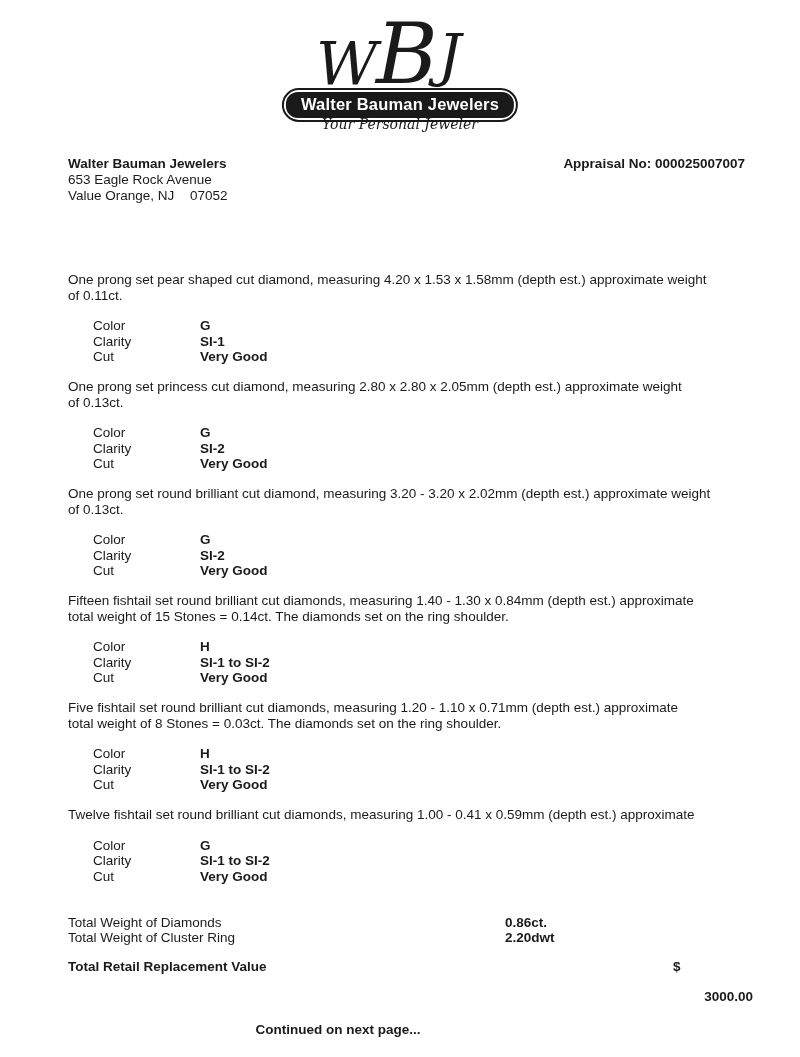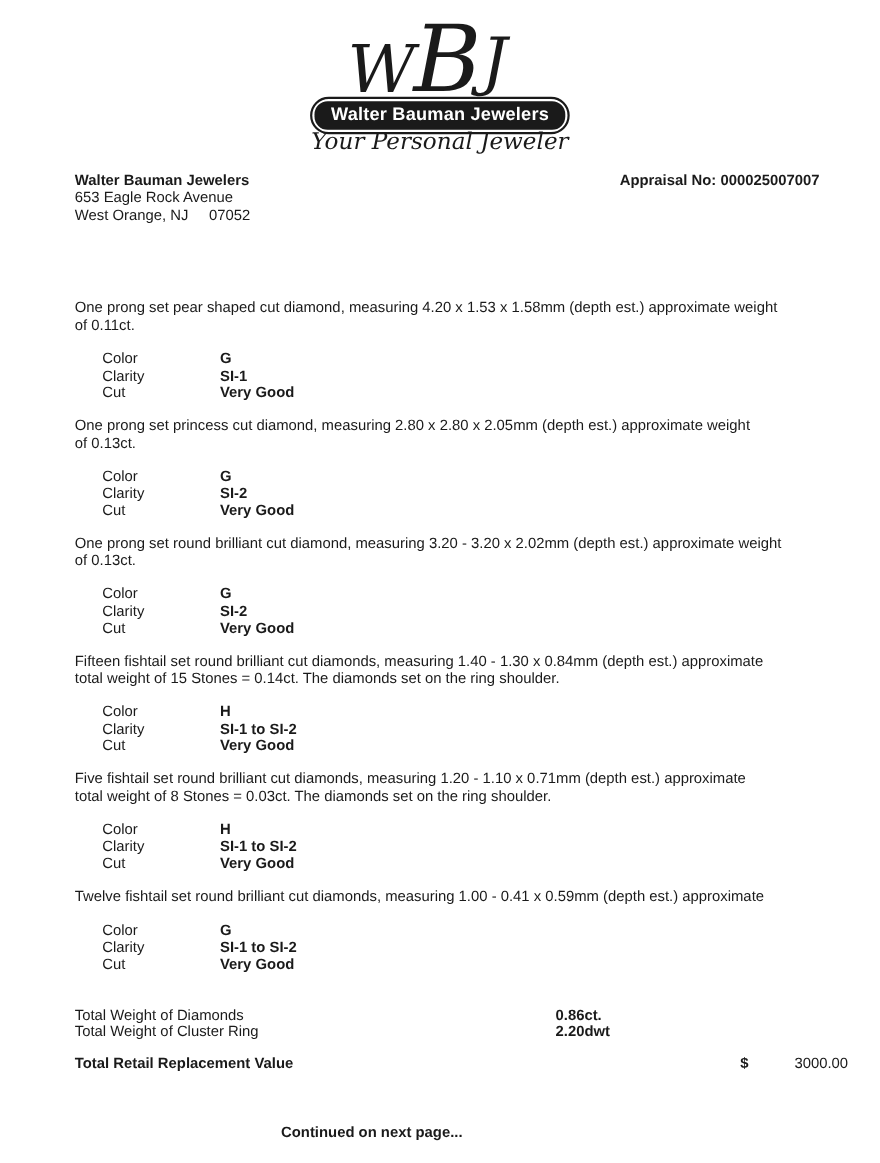--- a/index.html
+++ b/index.html
@@ -53,21 +53,21 @@
     letter-spacing: 0.2px;
     white-space: nowrap;
   }
   .tagline {
     position: absolute;
     top: 116px;
     left: 50%;
     transform: translateX(-50%);
     font-family: "DejaVu Serif", serif;
     font-style: italic;
-    font-size: 21px;
+    font-size: 14px;
     white-space: nowrap;
     z-index: 4;
   }
 
   
   .header-left {
     position: absolute;
     left: 68px;
     top: 156px;
   }
@@ -89,21 +89,21 @@
   .spec-row { height: 15.5px; line-height: 15.5px; }
   .spec-label { display: inline-block; width: 107px; margin-left: 25px; }
   .spec-value { font-weight: bold; }
 
   
   .row { position: absolute; left: 0; width: 800px; height: 15.5px; line-height: 15.5px; }
   .row .label { position: absolute; left: 68px; white-space: nowrap; }
   .row .value-mid { position: absolute; left: 505px; font-weight: bold; white-space: nowrap; }
   .total-retail .label { font-weight: bold; }
   .currency { position: absolute; left: 673px; font-weight: bold; }
-  .retail-value { position: absolute; right: 29px; font-weight: normal; }
+  .retail-value { position: absolute; right: 47px; font-weight: bold; margin-top: 30px; }
 
   
   .footer {
     position: absolute;
     top: 1022px;
     left: 0;
     width: 676px;
     text-align: center;
     font-weight: bold;
   }
@@ -120,21 +120,21 @@
   </div>
   <div class="banner-outer">
     <div class="banner-inner">Walter Bauman Jewelers</div>
   </div>
   <div class="tagline">Your Personal Jeweler</div>
 
   <div class="header-left">
     <div class="header-line store-name">Walter Bauman Jewelers</div>
     <div class="header-line">653 Eagle Rock Avenue</div>
     <div class="header-line">
-      <span>West Orange, NJ</span>
+      <span>Value Orange, NJ</span>
       <span class="zip">07052</span>
     </div>
   </div>
   <div class="appraisal">Appraisal No: 000025007007</div>
 
   <section class="item" style="top:272px">
     <div class="desc-line">One prong set pear shaped cut diamond, measuring 4.20 x 1.53 x 1.58mm (depth est.) approximate weight</div>
     <div class="desc-line">of 0.11ct.</div>
     <div class="specs">
       <div class="spec-row">

